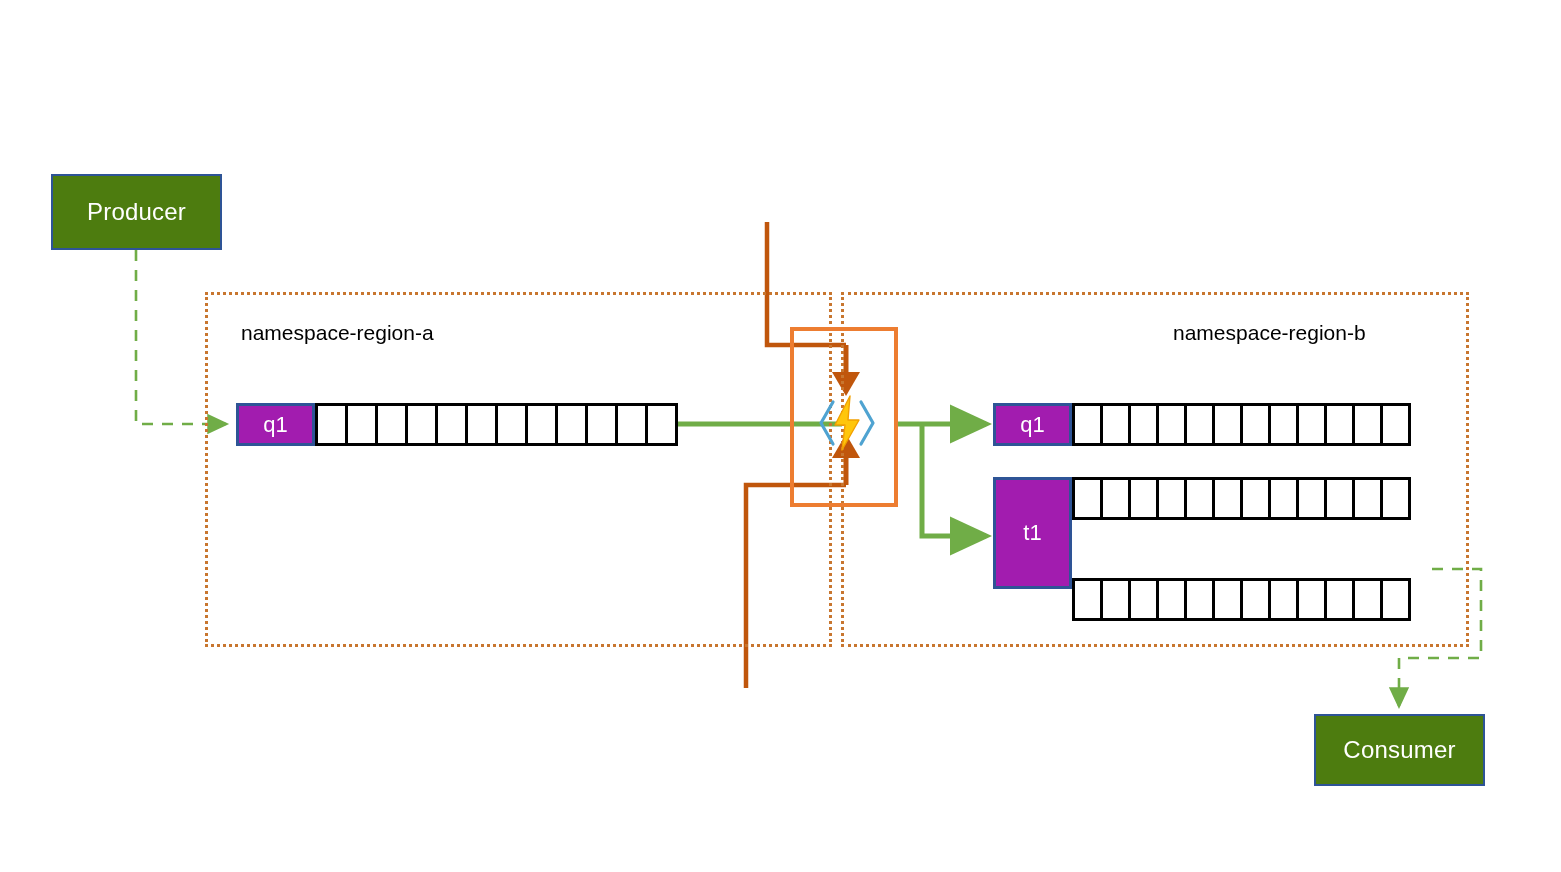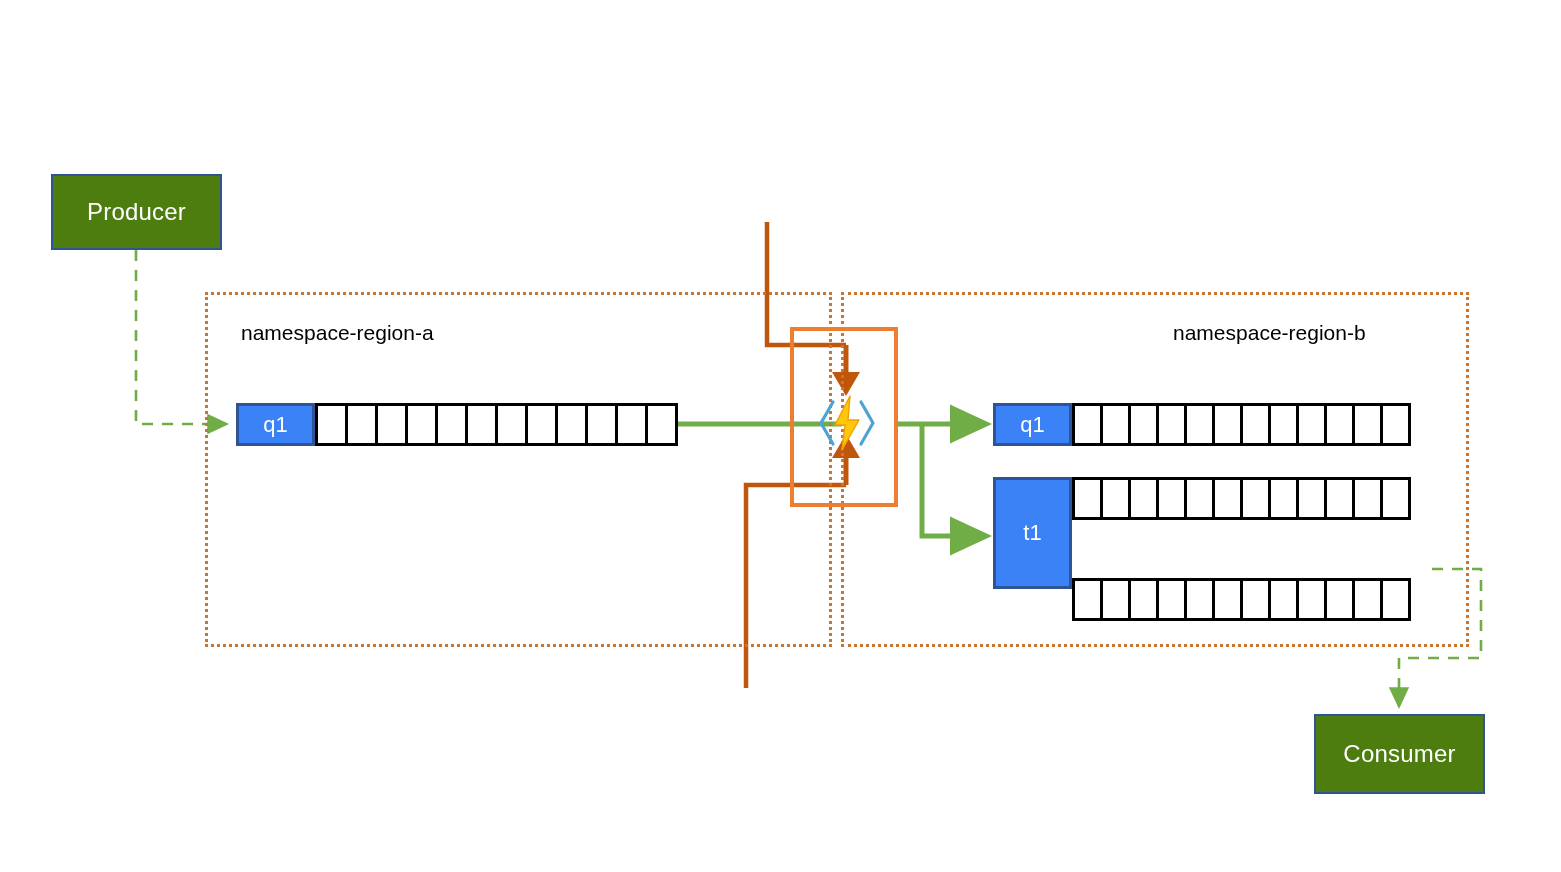--- a/index.html
+++ b/index.html
@@ -38,21 +38,21 @@
   .ns{
     border:3px dotted #C8762F;background:transparent;
   }
   .ns-label{
     position:absolute;color:#000;font-size:21px;white-space:nowrap;
   }
 
   
   .qwrap{position:absolute;display:flex;align-items:stretch;}
   .qlabel{
-    background:#3b82f6;border:3px solid #2E5496;box-sizing:border-box;
+    background:#a21caf;border:3px solid #2E5496;box-sizing:border-box;
     display:flex;align-items:center;justify-content:center;
     color:#ffffff;font-size:22px;
   }
   .cells{display:flex;align-items:stretch;}
   .cell{
     background:#ffffff;border:3px solid #000000;box-sizing:border-box;
     margin-left:-3px;
   }
   .cell:first-child{margin-left:0;}
   .sub-rows{display:flex;flex-direction:column;justify-content:space-between;}
@@ -102,21 +102,21 @@
   <div class="node ns" style="left:205px;top:292px;width:627px;height:355px;"></div>
   <div class="ns-label" style="left:241px;top:321px;">namespace-region-a</div>
 
   <div class="node ns" style="left:841px;top:292px;width:628px;height:355px;"></div>
   <div class="ns-label" style="left:1157px;top:321px;margin-left:16px;">namespace-region-b</div>
 
   <div class="node endpoint" style="left:51px;top:174px;width:171px;height:76px;">
     <span>Producer</span>
   </div>
 
-  <div class="node endpoint" style="left:1314px;top:714px;width:171px;height:80px;">
+  <div class="node endpoint" style="left:1314px;top:714px;width:171px;height:72px;">
     <span>Consumer</span>
   </div>
 
 
 
   <div class="node fnbox" style="left:790px;top:327px;width:108px;height:180px;"></div>
 
   <svg class="fnicon" style="left:818px;top:392px;" width="58" height="62">
     <path d="M15,10 L3,31 L15,52" fill="none" stroke="#4FA3D1" stroke-width="3.2" stroke-linecap="round" stroke-linejoin="round"></path>
     <path d="M43,10 L55,31 L43,52" fill="none" stroke="#4FA3D1" stroke-width="3.2" stroke-linecap="round" stroke-linejoin="round"></path>

